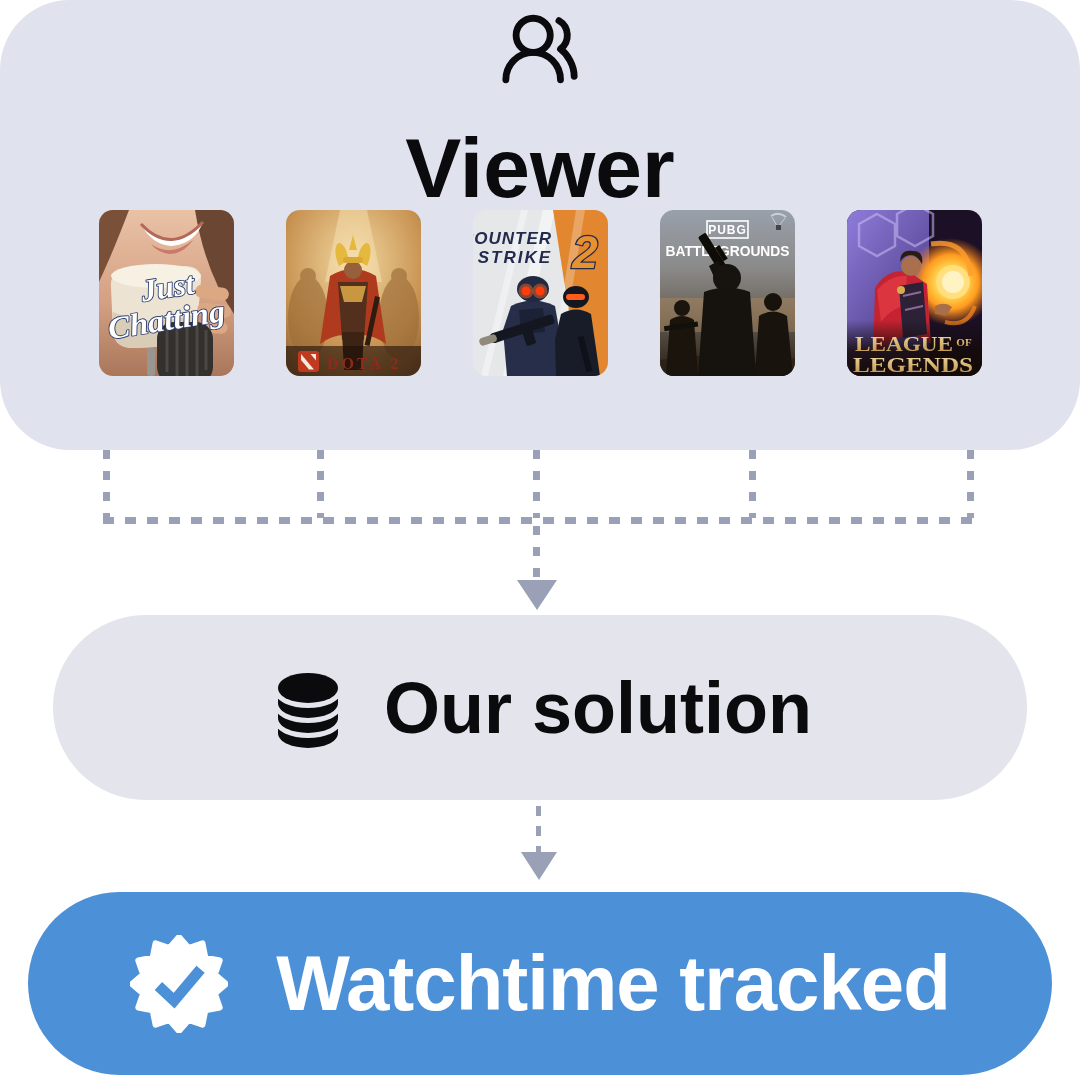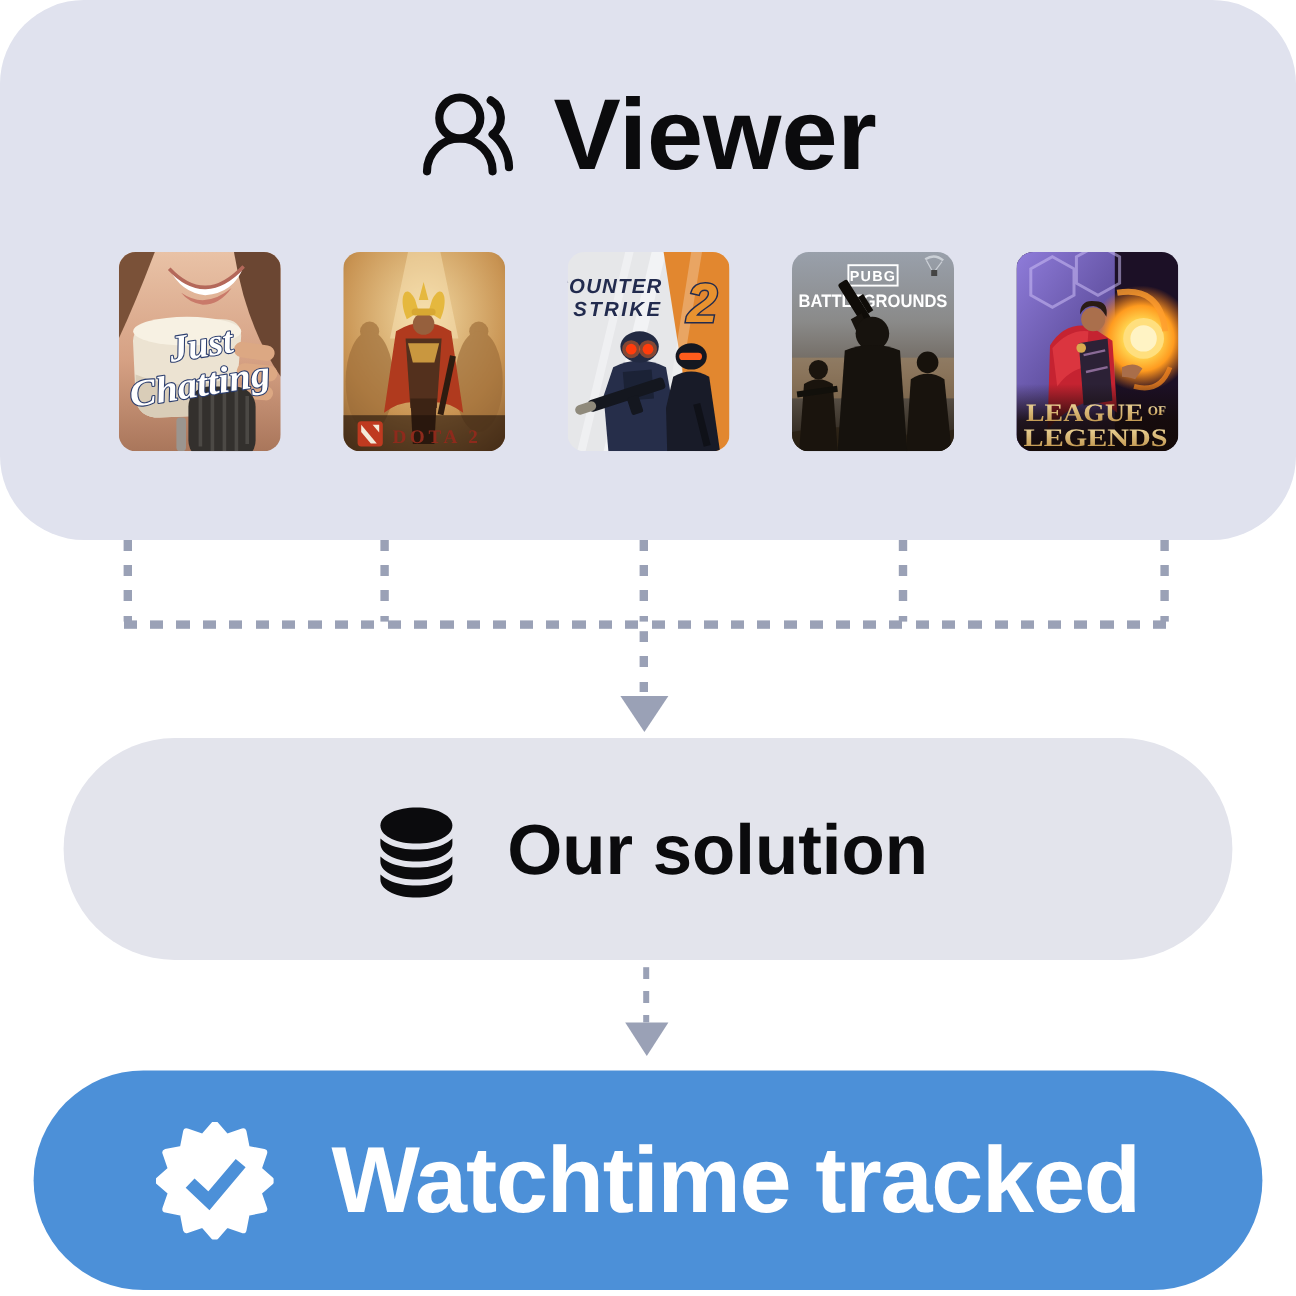--- a/index.html
+++ b/index.html
@@ -5,21 +5,21 @@
   * { margin:0; padding:0; box-sizing:border-box; }
   html,body { background:#ffffff; }
   body { width:1080px; height:1080px; overflow:hidden; }
   .canvas { position:relative; width:1080px; height:1080px; background:#ffffff;
             font-family:"Liberation Sans", sans-serif; overflow:hidden; }
 
   
   .viewer-box { position:absolute; left:0; top:0; width:1080px; height:450px;
                 background:#e0e2ee; border-radius:70px; }
   .viewer-header { position:absolute; top:62px; left:0; width:100%; height:100px;
-                   display:flex; align-items:center; justify-content:center; gap:30px; }
+                   display:flex; align-items:center; justify-content:center; gap:30px;flex-direction:column; }
   .viewer-title { font-size:84px; font-weight:bold; color:#0b0b0d; }
   .icon-wrap svg { display:block; }
 
   .thumb-row { position:absolute; top:210px; left:0; width:100%;
                display:flex; justify-content:center; gap:52px; }
   .thumb { width:135px; height:166px; border-radius:14px; overflow:hidden; }
   .thumb svg { display:block; width:135px; height:166px; }
 
   
   .dash-v { position:absolute; width:7px; height:68px; top:450px;
@@ -34,21 +34,21 @@
   .arrowhead { position:absolute; width:0; height:0;
                border-left:20px solid transparent; border-right:20px solid transparent;
                border-top:30px solid #9aa1b6; }
   .a1 { left:517px; top:580px; }
   .a2 { left:521px; top:852px; border-left-width:18px; border-right-width:18px; border-top-width:28px; }
 
   
   .pill { position:absolute; display:flex; align-items:center; justify-content:center; }
   .solution-pill { left:53px; top:615px; width:974px; height:185px; border-radius:93px;
                    background:#e3e4ec; gap:36px; }
-  .solution-title { font-size:59px; font-weight:bold; color:#0b0b0d; }
+  .solution-title { font-size:72px; font-weight:bold; color:#0b0b0d; }
   .result-pill { left:28px; top:892px; width:1024px; height:183px; border-radius:92px;
                  background:#4c90d8; gap:48px; }
   .result-title { font-size:78px; font-weight:bold; color:#ffffff; letter-spacing:-1px; }
 </style>
 </head>
 <body>
 
 <div class="canvas">
 
   <section class="viewer-box">

